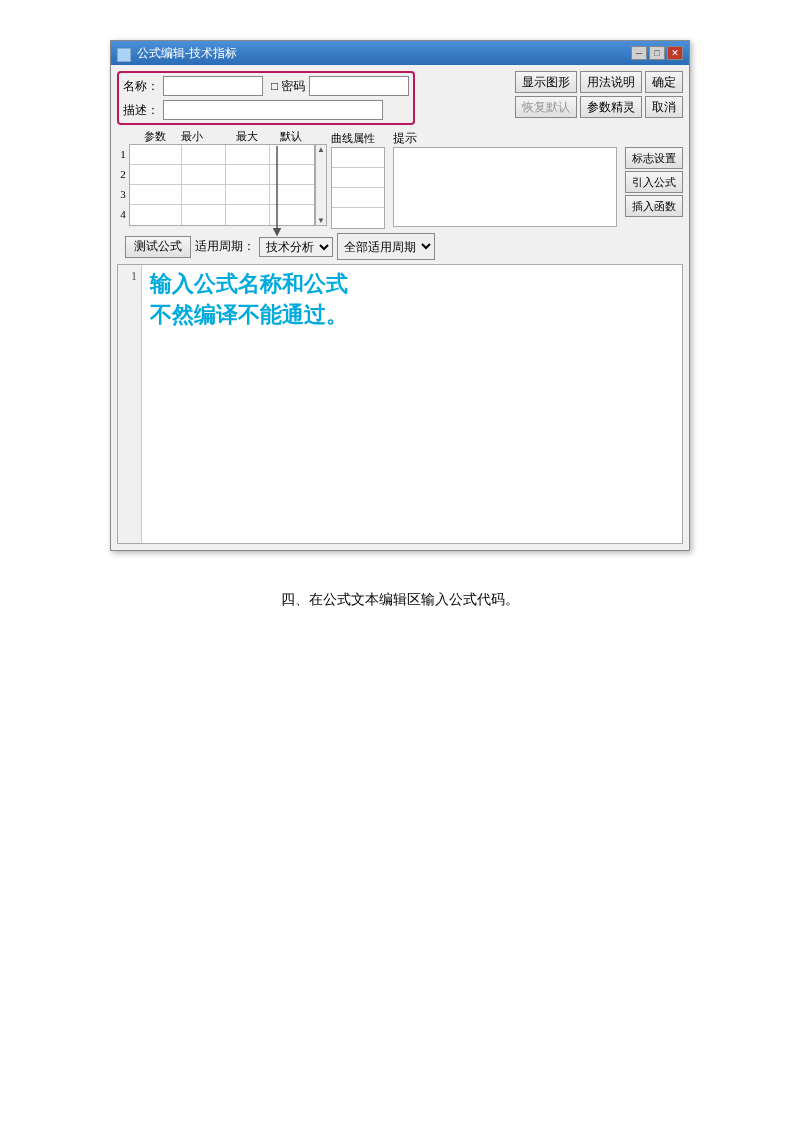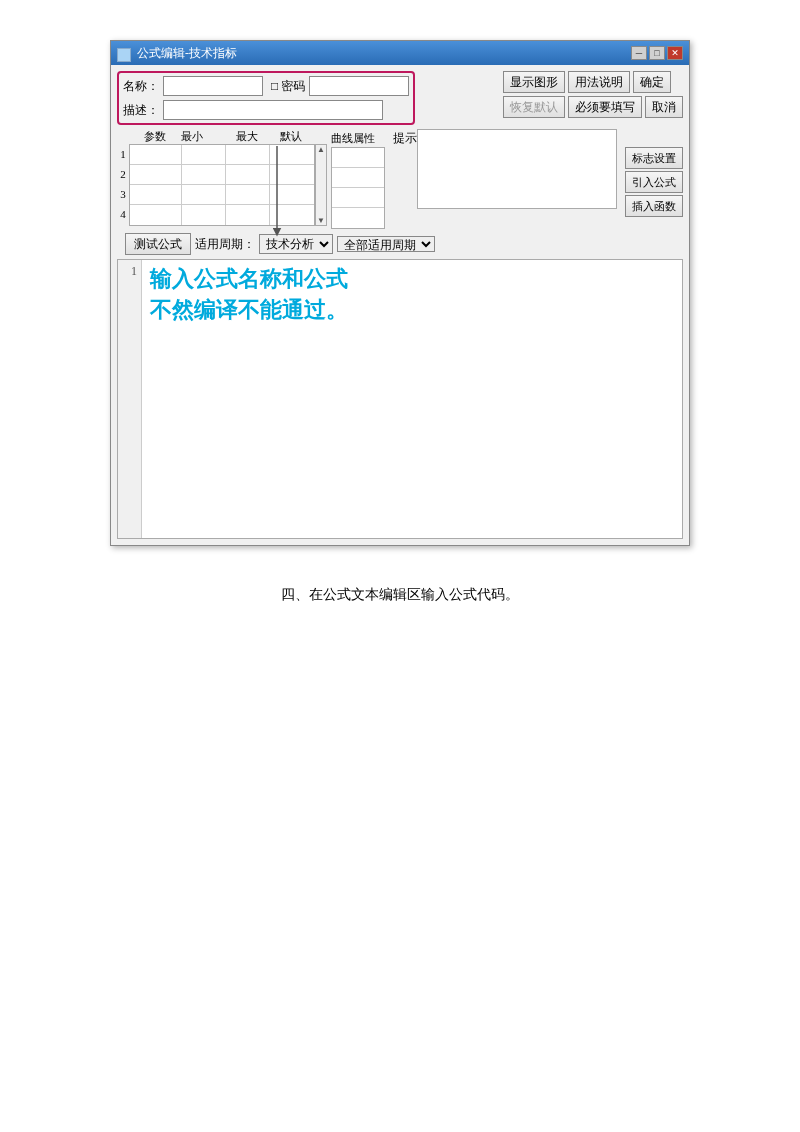--- a/index.html
+++ b/index.html
@@ -138,21 +138,21 @@
 
     .period-select {
       height: 20px;
       font-size: 12px;
       border: 1px solid #888;
       font-family: "SimSun", "宋体", serif;
       padding: 0 2px;
     }
 
     .all-period-select {
-      height: 16px;
+      height: 27px;
       font-size: 12px;
       border: 1px solid #888;
       font-family: "SimSun", "宋体", serif;
       padding: 0 2px;
     }
 
     
     .code-editor {
       border: 1px solid #aaa;
       background: white;
@@ -272,21 +272,21 @@
         </div>
 
         <div class="top-right">
           <div class="btn-pair">
             <button class="action-btn">显示图形</button>
             <button class="action-btn">用法说明</button>
             <button class="action-btn">确定</button>
           </div>
           <div class="btn-pair">
             <button class="action-btn disabled">恢复默认</button>
-            <button class="action-btn">必须要填写</button>
+            <button class="action-btn">参数精灵</button>
             <button class="action-btn">取消</button>
           </div>
         </div>
       </div>
 
       <div style="display: flex; gap: 4px; margin-bottom: 4px; align-items: flex-start;">
 
         <div style="display: flex; flex-direction: column;">
 
           <div style="display: flex; margin-left: 12px; font-size: 11px;">
@@ -351,21 +351,21 @@
         <div style="display: flex; flex-direction: column;">
           <div style="font-size: 11px; height: 18px; display: flex; align-items: center; white-space: nowrap;">曲线属性</div>
           <div style="border: 1px solid #aaa;">
             <div style="width:52px; height:20px; border-bottom:1px solid #ccc; background:white;"></div>
             <div style="width:52px; height:20px; border-bottom:1px solid #ccc; background:white;"></div>
             <div style="width:52px; height:20px; border-bottom:1px solid #ccc; background:white;"></div>
             <div style="width:52px; height:20px; background:white;"></div>
           </div>
         </div>
 
-        <div style="display: flex; flex-direction: row; flex: 1; margin-left: 4px;">
+        <div style="display: flex; flex-direction: column; flex: 1; margin-left: 4px;">
           <div style="font-size: 12px; height: 18px; display: flex; align-items: center;">提示</div>
           <div style="border: 1px solid #aaa; background: white; flex: 1; min-height: 80px;"></div>
         </div>
 
         <div style="display: flex; flex-direction: column; gap: 2px; margin-left: 4px; margin-top: 18px;">
           <button class="action-col-btn">标志设置</button>
           <button class="action-col-btn">引入公式</button>
           <button class="action-col-btn">插入函数</button>
         </div>
       </div>

